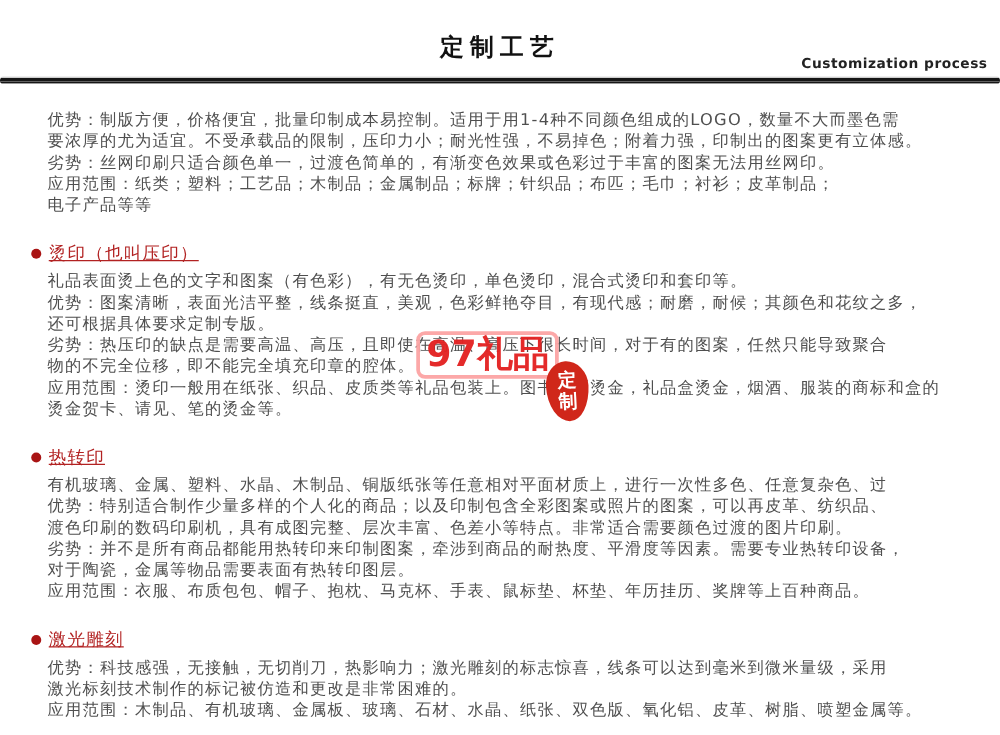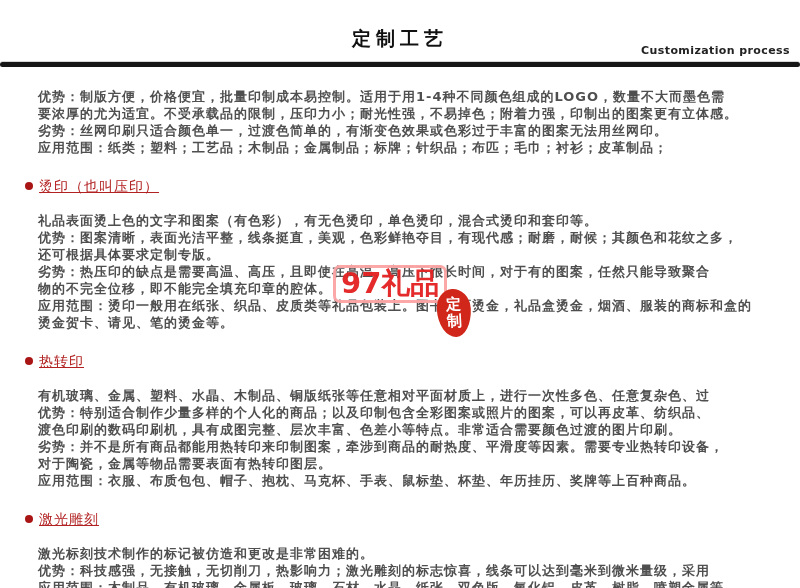--- a/index.html
+++ b/index.html
@@ -24,21 +24,21 @@
   .section { margin-top: 21px; }
   .section-header { display: flex; align-items: center; }
   .bullet {
     width: 8px; height: 8px; border-radius: 50%;
     background: #a91414; display: inline-block; margin-right: 6px; flex: 0 0 auto;
   }
   .section-title {
     font-size: 14px; color: #b22222; text-decoration: underline;
     letter-spacing: 1px; line-height: 18px;
   }
-  .section-body { margin-left: 13px; margin-top: 17px; font-weight: bold; }
+  .section-body { margin-left: 13px; margin-top: 5px; }
   .line {
     font-size: 13px; color: #4f4f4f; line-height: 17px;
     letter-spacing: 1px; white-space: nowrap;
   }
 
   
   .wm-box {
     position: absolute; left: 333px; top: 265px; z-index: 5;
     border: 3px solid #fca5a5; border-radius: 7px;
     padding: 0 5px; height: 38px; display: flex; align-items: center;
@@ -67,20 +67,21 @@
 </div>
 
 <div class="content">
 
   <div class="section">
     <div class="section-body">
       <div class="line">优势：制版方便，价格便宜，批量印制成本易控制。适用于用1-4种不同颜色组成的LOGO，数量不大而墨色需</div>
       <div class="line">要浓厚的尤为适宜。不受承载品的限制，压印力小；耐光性强，不易掉色；附着力强，印制出的图案更有立体感。</div>
       <div class="line">劣势：丝网印刷只适合颜色单一，过渡色简单的，有渐变色效果或色彩过于丰富的图案无法用丝网印。</div>
       <div class="line">应用范围：纸类；塑料；工艺品；木制品；金属制品；标牌；针织品；布匹；毛巾；衬衫；皮革制品；</div>
+      <div class="line">电子产品等等</div>
     </div>
   </div>
 
   <div class="section">
     <div class="section-header">
       <span class="bullet"></span>
       <span class="section-title">烫印（也叫压印）</span>
     </div>
     <div class="section-body">
       <div class="line">礼品表面烫上色的文字和图案（有色彩），有无色烫印，单色烫印，混合式烫印和套印等。</div>
@@ -107,22 +108,22 @@
       <div class="line">应用范围：衣服、布质包包、帽子、抱枕、马克杯、手表、鼠标垫、杯垫、年历挂历、奖牌等上百种商品。</div>
     </div>
   </div>
 
   <div class="section">
     <div class="section-header">
       <span class="bullet"></span>
       <span class="section-title">激光雕刻</span>
     </div>
     <div class="section-body">
+      <div class="line">优势：科技感强，无接触，无切削刀，热影响力；激光雕刻的标志惊喜，线条可以达到毫米到微米量级，采用</div>
       <div class="line">激光标刻技术制作的标记被仿造和更改是非常困难的。</div>
-      <div class="line">优势：科技感强，无接触，无切削刀，热影响力；激光雕刻的标志惊喜，线条可以达到毫米到微米量级，采用</div>
       <div class="line">应用范围：木制品、有机玻璃、金属板、玻璃、石材、水晶、纸张、双色版、氧化铝、皮革、树脂、喷塑金属等。</div>
     </div>
   </div>
 
 </div>
 
 <div class="wm-box">
   <span>97礼品</span>
 </div>
 <div class="wm-seal">

